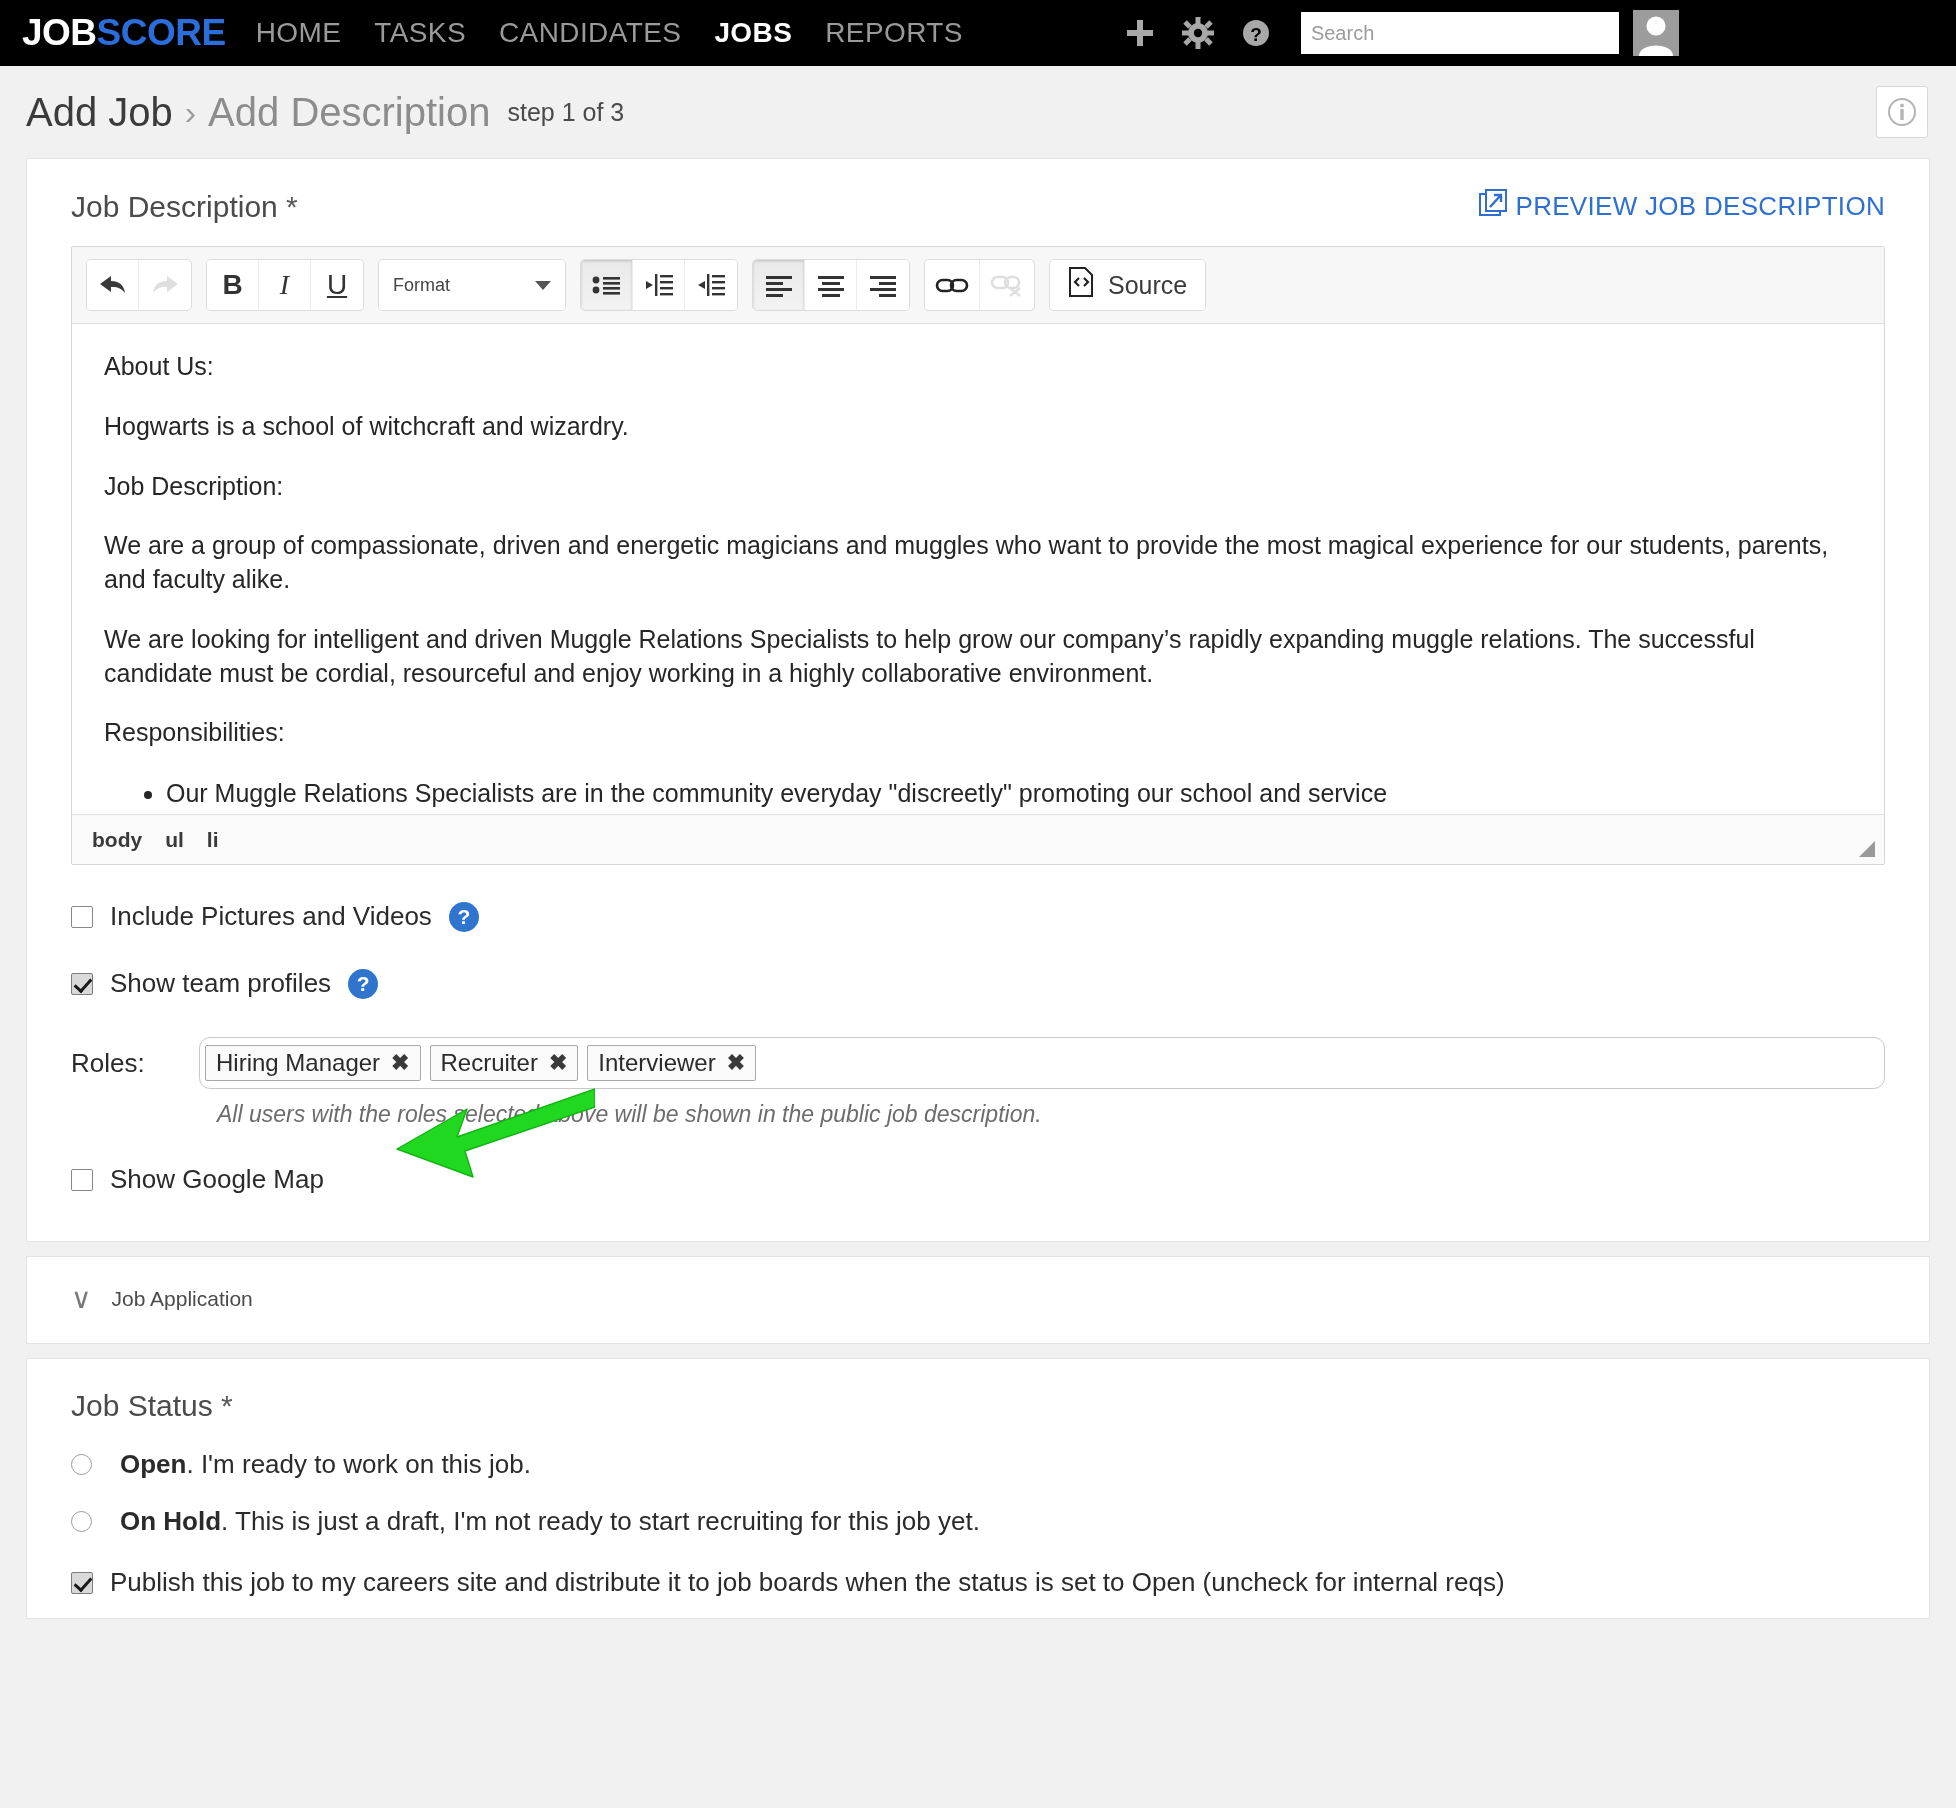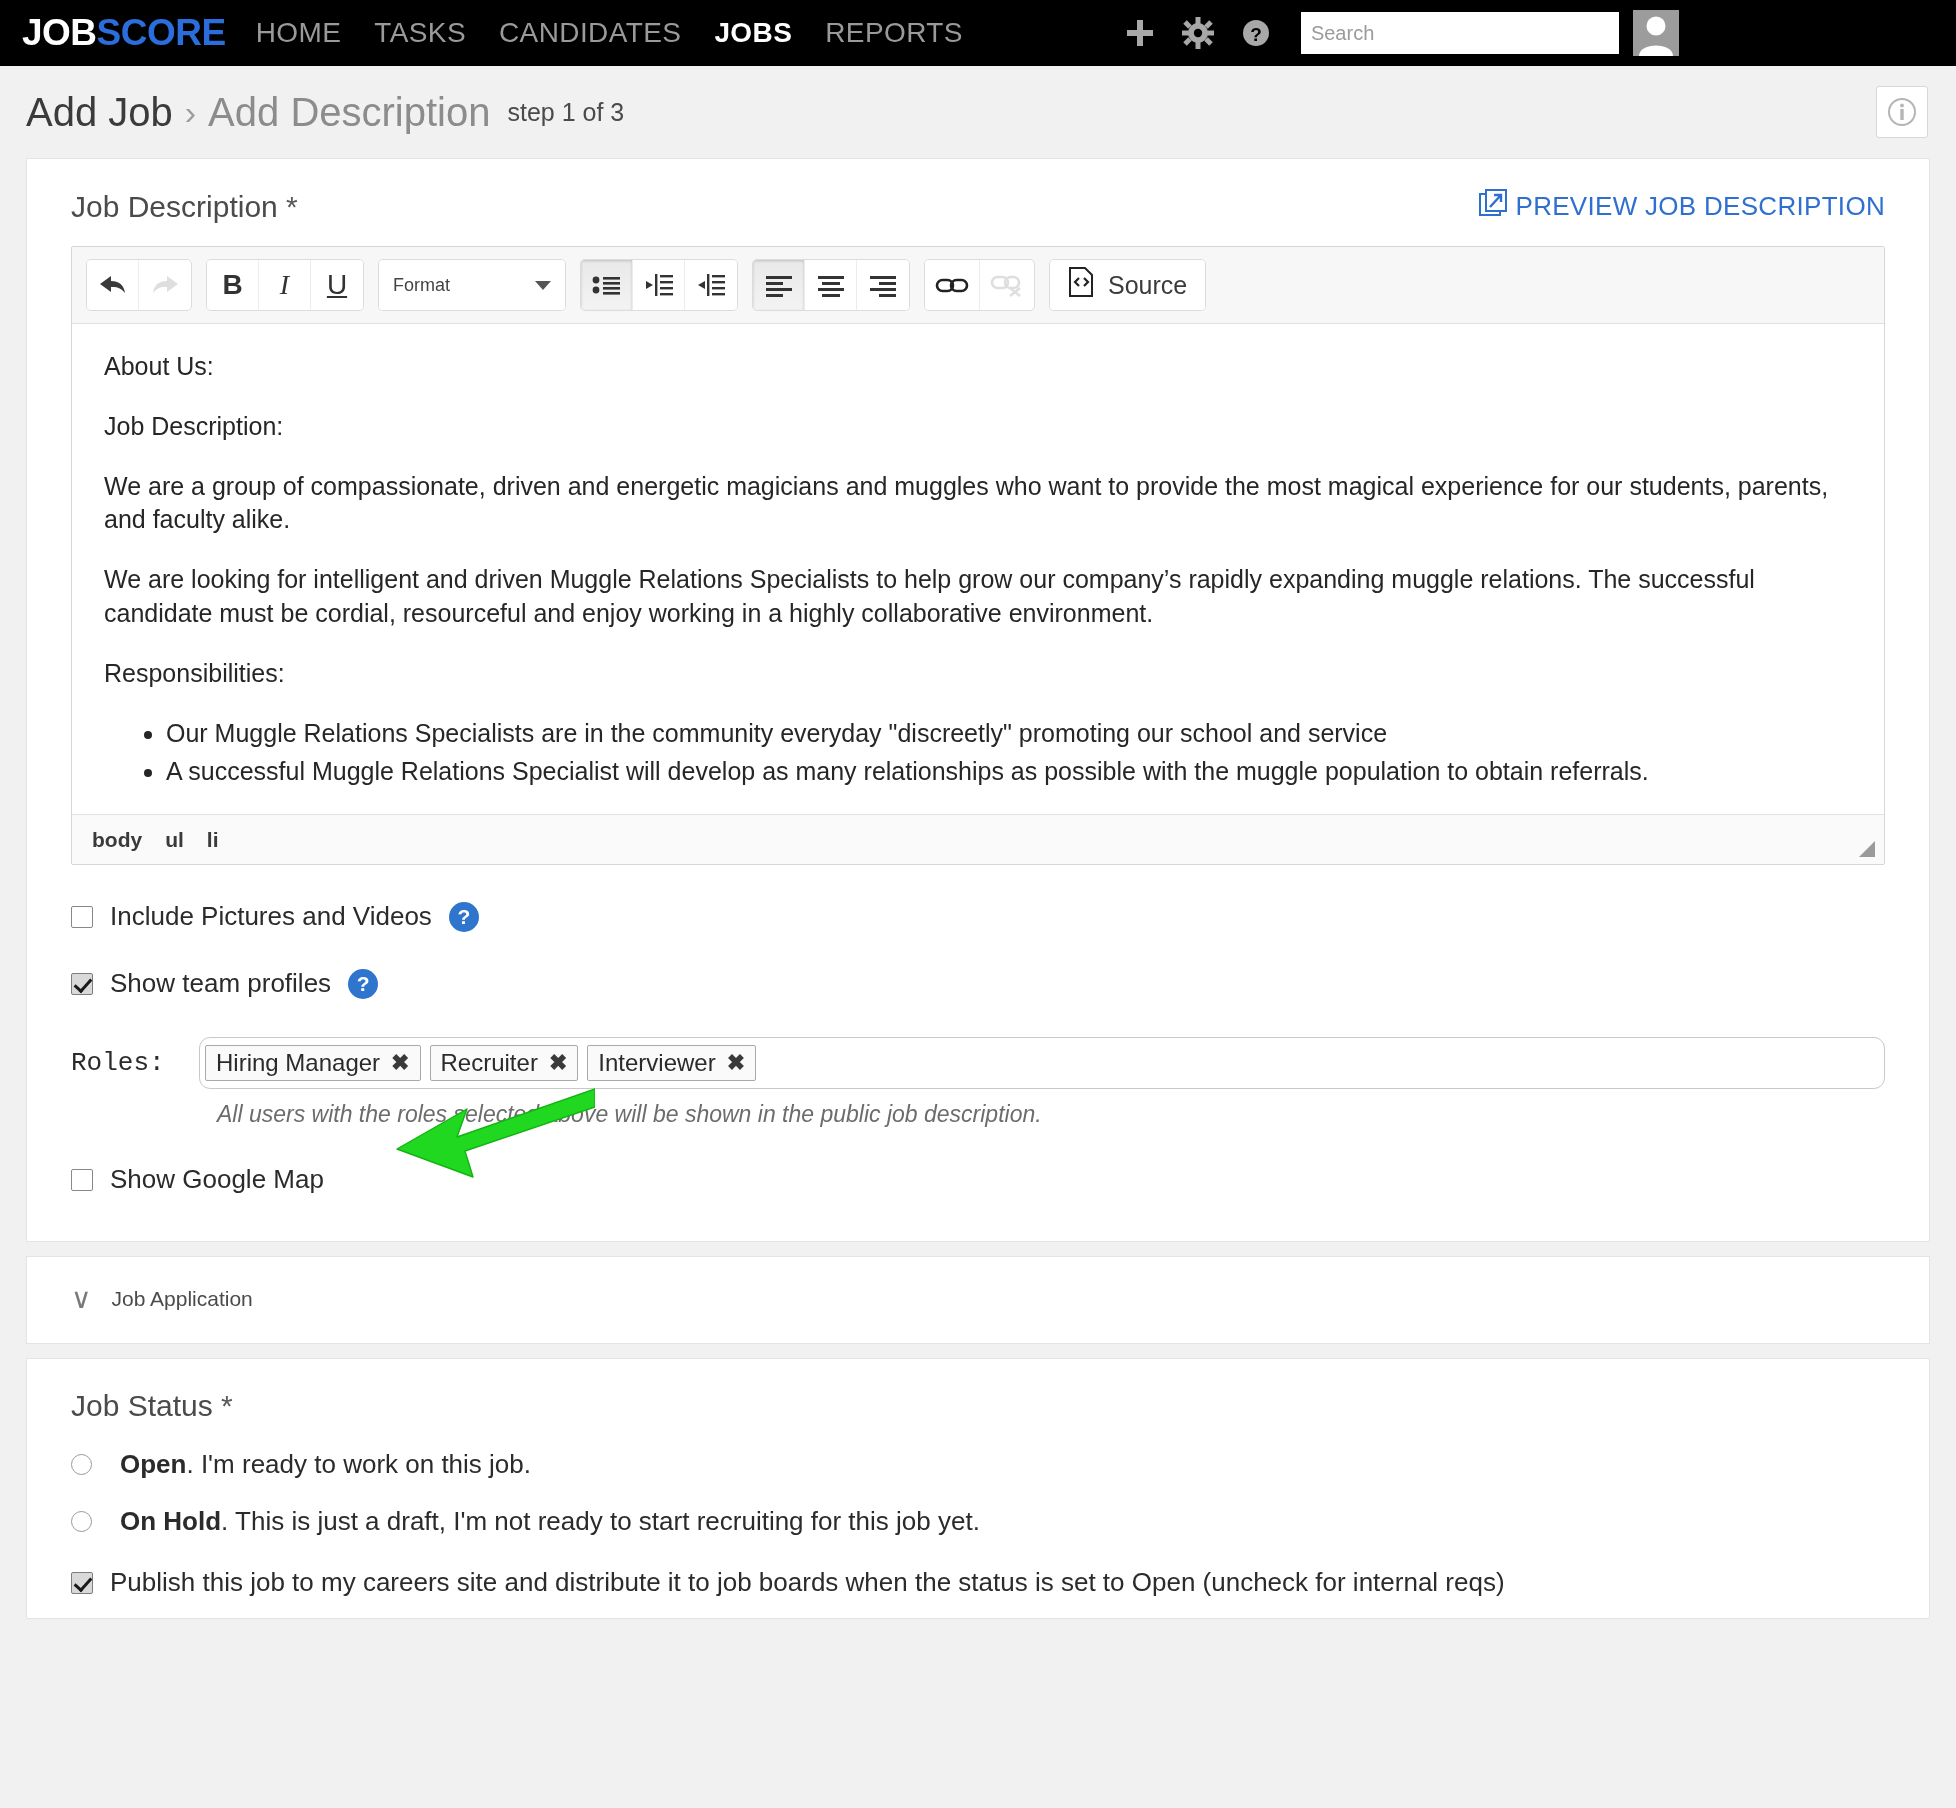--- a/index.html
+++ b/index.html
@@ -215,21 +215,21 @@
   .helpq {
     width: 30px; height: 30px; border-radius: 50%;
     background: #2f74cd; color: #fff;
     font-size: 21px; font-weight: bold;
     display: flex; align-items: center; justify-content: center;
     cursor: pointer;
   }
 
   
   .roles-row { display: flex; align-items: center; margin-top: 38px; }
-  .roles-label { font-size: 26px; color: #2b2b2b; width: 128px; flex: none; font-family: Liberation Mono, monospace; }
+  .roles-label { font-size: 26px; color: #2b2b2b; width: 128px; flex: none; }
   .tagfield {
     flex: 1;
     border: 1px solid #c9c9c9;
     background: #fff;
     min-height: 50px;
     display: flex; align-items: flex-end; gap: 9px;
     padding: 7px 5px;
     border-radius: 11px;
   }
   .tag {
@@ -486,20 +486,21 @@
                   <path d="M11 11 L7 15 L11 19 M16 11 L20 15 L16 19" fill="none" stroke="#222" stroke-width="2.2"></path>
                 </svg>
             </span>
             <span>Source</span>
           </div>
         </div>
       </div>
 
       <div class="edit-area">
         <p>About Us:</p>
+        <p>Hogwarts is a school of witchcraft and wizardry.</p>
         <p>Job Description:</p>
         <p>We are a group of compassionate, driven and energetic magicians and muggles who want to provide the most magical experience for our students, parents, and faculty alike.</p>
         <p>We are looking for intelligent and driven Muggle Relations Specialists to help grow our company’s rapidly expanding muggle relations. The successful candidate must be cordial, resourceful and enjoy working in a highly collaborative environment.</p>
         <p>Responsibilities:</p>
         <ul>
           <li>Our Muggle Relations Specialists are in the community everyday "discreetly" promoting our school and service</li>
           <li>A successful Muggle Relations Specialist will develop as many relationships as possible with the muggle population to obtain referrals.</li>
 
         </ul>
       </div>

